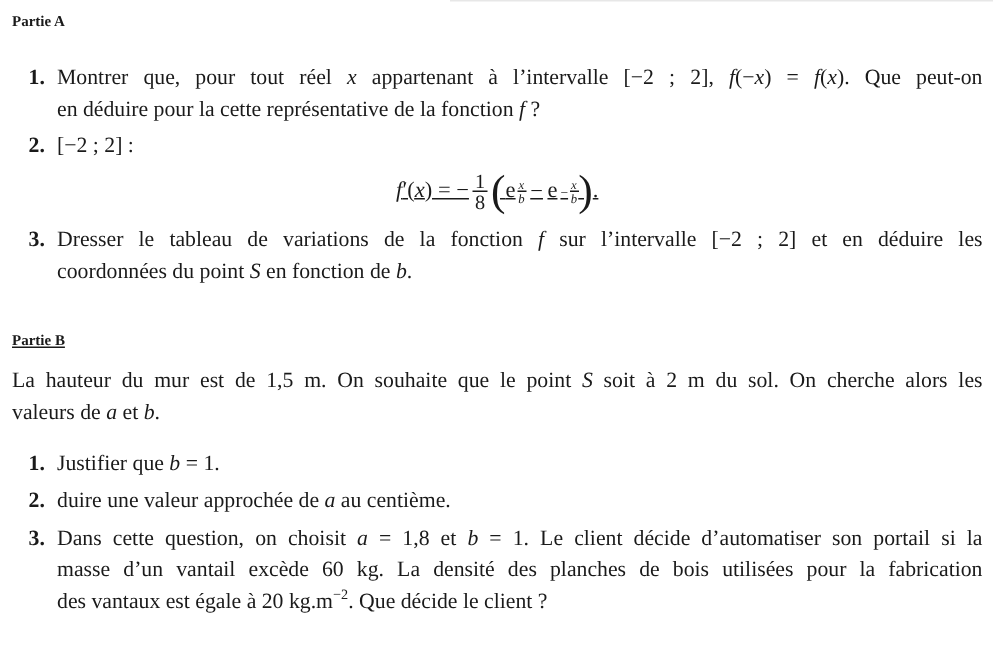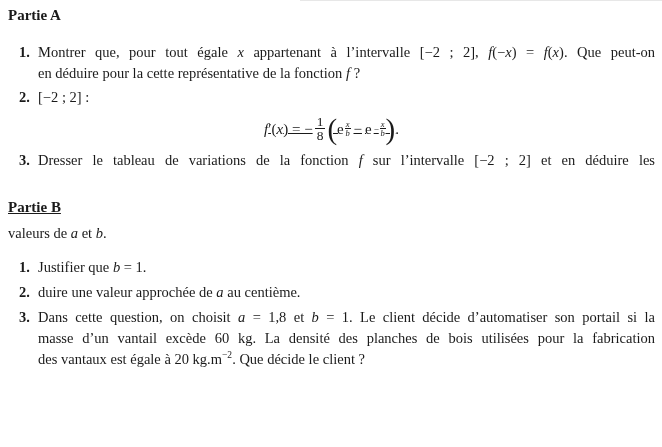--- a/index.html
+++ b/index.html
@@ -14,21 +14,21 @@
     overflow: hidden;
   }
   .top-rule {
     position: absolute;
     top: 0; left: 300px;
     width: 362px; height: 1px;
     background: #e7e7e7;
   }
   .content { padding: 0 7px 0 8px; }
   .heading {
-    font-size: 15px;
+    font-size: 10px;
     font-weight: 700;
     line-height: 20px;
     margin-top: 5px;
   }
   .heading.hb { margin-top: 26px; text-decoration: underline; }
   .line {
     font-size: 14.5px;
     line-height: 21px;
   }
   .jl { text-align: justify; text-align-last: justify; }
@@ -84,43 +84,45 @@
 <div class="page">
   <div class="top-rule"></div>
   <div class="content">
 
     <div class="heading">Partie A</div>
 
     <div class="list-a">
 
       <div class="item">
         <span class="num">1.</span>
-        <div class="line jl"><span>Montrer que, pour tout égale </span><span class="var">x</span><span> appartenant à l’intervalle [−2 ; 2], </span><span class="var">f</span><span>(−</span><span class="var">x</span><span>) = </span><span class="var">f</span><span>(</span><span class="var">x</span><span>). Que peut-on</span></div>
+        <div class="line jl"><span>Montrer que, pour tout réel </span><span class="var">x</span><span> appartenant à l’intervalle [−2 ; 2], </span><span class="var">f</span><span>(−</span><span class="var">x</span><span>) = </span><span class="var">f</span><span>(</span><span class="var">x</span><span>). Que peut-on</span></div>
         <div class="line"><span>en déduire pour la cette représentative de la fonction </span><span class="var">f</span><span> ?</span></div>
       </div>
 
       <div class="item">
         <span class="num">2.</span>
         <div class="line"><span>[−2 ; 2] :</span></div>
       </div>
 
       <div class="formula-row">
         <span class="var">f</span><span>′(</span><span class="var">x</span><span>) = −</span><span class="frac"><span class="fnum">1</span><span class="fden">8</span></span><span class="bigp">(</span><span>e</span><span class="supfrac"><span class="sfn">x</span><span class="sfd">b</span></span><span class="mop">−</span><span>e</span><span class="supminus">−</span><span class="supfrac"><span class="sfn">x</span><span class="sfd">b</span></span><span class="bigp">)</span><span>.</span>
       </div>
 
       <div class="item">
         <span class="num">3.</span>
         <div class="line jl"><span>Dresser le tableau de variations de la fonction </span><span class="var">f</span><span> sur l’intervalle [−2 ; 2] et en déduire les</span></div>
+        <div class="line"><span>coordonnées du point </span><span class="var">S</span><span> en fonction de </span><span class="var">b</span><span>.</span></div>
       </div>
 
     </div>
 
     <div class="heading hb">Partie B</div>
 
     <div class="intro">
+      <div class="line jl"><span>La hauteur du mur est de 1,5 m. On souhaite que le point </span><span class="var">S</span><span> soit à 2 m du sol. On cherche alors les</span></div>
       <div class="line"><span>valeurs de </span><span class="var">a</span><span> et </span><span class="var">b</span><span>.</span></div>
     </div>
 
     <div class="list-b">
 
       <div class="item">
         <span class="num">1.</span>
         <div class="line"><span>Justifier que </span><span class="var">b</span><span> = 1.</span></div>
       </div>
 

